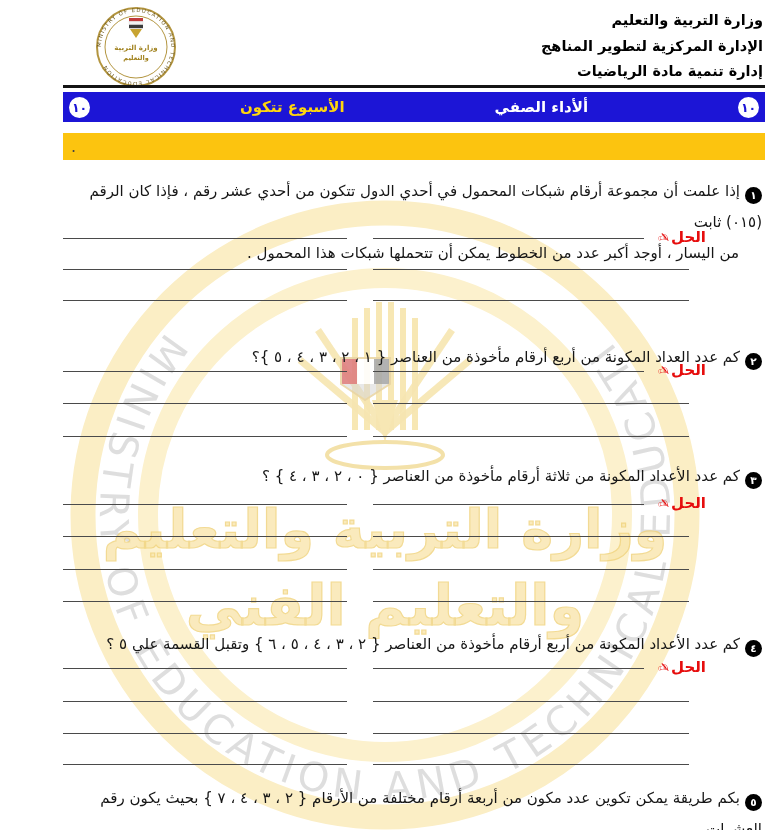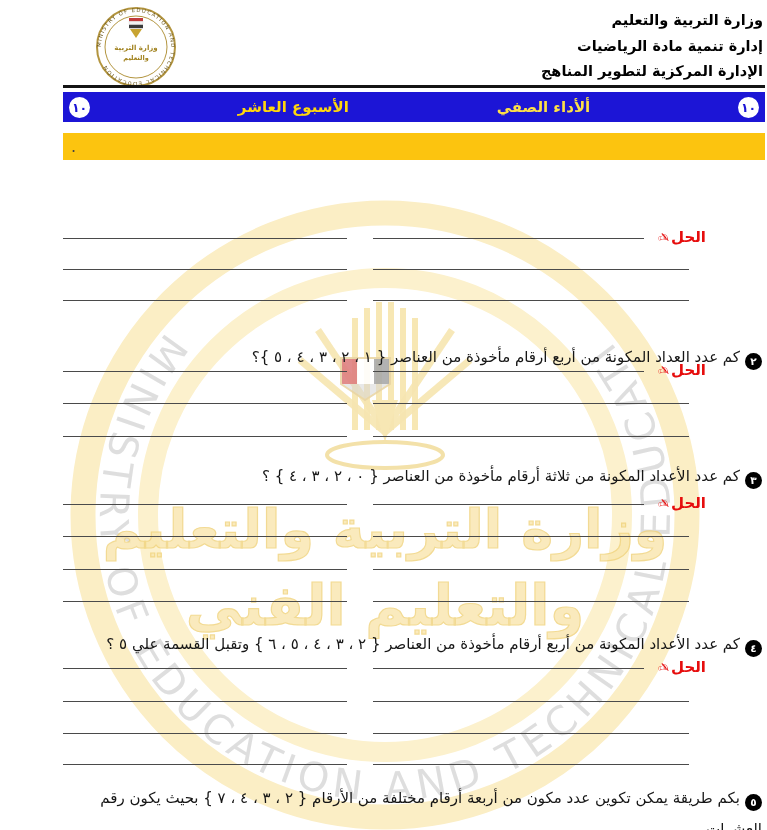--- a/index.html
+++ b/index.html
@@ -8,21 +8,21 @@
   .wm{position:absolute;left:0;top:0;z-index:0;pointer-events:none;}
   .abs{position:absolute;z-index:1;}
   .org{top:8px;right:4px;text-align:right;direction:rtl;font-weight:bold;
        font-size:14.5px;line-height:25.5px;color:#000;}
   .rule{left:63px;top:85px;width:702px;height:3px;background:#141414;}
   .bar{left:63px;top:92px;width:702px;height:30px;background:#1c15d6;direction:rtl;
        display:flex;align-items:center;justify-content:space-between;padding:0 6px;box-sizing:border-box;}
   .badge{width:21px;height:21px;border-radius:50%;background:#fff;color:#1c15d6;
          font-size:12.5px;font-weight:bold;display:flex;align-items:center;justify-content:center;flex:0 0 auto;}
   .bar .yel{color:#ffd60d;font-weight:bold;font-size:15px;}
-  .bar .wht{color:#fde047;font-weight:bold;font-size:15px;}
+  .bar .wht{color:#ffffff;font-weight:bold;font-size:15px;}
   .stitle{left:63px;top:133px;width:702px;height:27px;background:#fcc40f;direction:rtl;
           text-align:right;font-weight:bold;font-size:16px;line-height:27px;color:#0d0d52;
           padding:0 7px;box-sizing:border-box;}
   .stitle .dot{position:absolute;left:8px;top:0;color:#444;font-weight:normal;}
   .q{right:5px;width:706px;direction:rtl;text-align:right;font-size:15px;color:#161616;line-height:31px;}
   .q .l2{padding-right:23px;}
   .qnum{display:inline-flex;width:17px;height:17px;border-radius:50%;background:#000;color:#fff;
         font-size:10.5px;font-weight:bold;align-items:center;justify-content:center;
         vertical-align:-3px;margin-left:5px;}
   .ln{height:1.2px;background:#4a4a4a;}
@@ -90,37 +90,41 @@
       <rect x="49" y="16.4" width="14" height="3.4" fill="#f2f2f2" stroke="#ccc" stroke-width="0.3"></rect>
       <rect x="49" y="19.8" width="14" height="3.4" fill="#3a3a3a"></rect>
       <polygon points="50,24 62,24 56,33" fill="#c8a431"></polygon>
     </g>
     <text x="56" y="45" text-anchor="middle" font-size="7" font-weight="bold" direction="rtl" fill="#a1821e">وزارة التربية</text>
     <text x="56" y="55" text-anchor="middle" font-size="6.5" font-weight="bold" direction="rtl" fill="#a1821e">والتعليم</text>
   </svg>
 
   <div class="abs org">
     <div>وزارة التربية والتعليم</div>
+    <div>الإدارة المركزية لتطوير المناهج</div>
     <div>إدارة تنمية مادة الرياضيات</div>
-    <div>الإدارة المركزية لتطوير المناهج</div>
   </div>
 
   <div class="abs rule"></div>
 
   <div class="abs bar">
     <span class="badge">١٠</span>
     <span class="wht">ألأداء الصفي</span>
-    <span class="yel">الأسبوع العاشر</span>
+    <span class="yel">الأسبوع تتكون</span>
     <span class="badge">١٠</span>
   </div>
 
   <div class="abs stitle">
     <span class="dot">.</span>
   </div>
 
+  <div class="abs q" style="top:176px;">
+    <div><span class="qnum">١</span><span>إذا علمت أن مجموعة أرقام شبكات المحمول في أحدي الدول تتكون من أحدي عشر رقم ، فإذا كان الرقم (٠١٥) ثابت</span></div>
+    <div class="l2">من اليسار ، أوجد أكبر عدد من الخطوط يمكن أن تتحملها شبكات هذا المحمول .</div>
+  </div>
   <div class="abs sol" style="top:228px;">
     <span>الحل</span>
     <span class="pen">✍</span>
   </div>
   <div class="abs ln lnRs" style="top:238px;"></div>
   <div class="abs ln lnL" style="top:238px;"></div>
   <div class="abs ln lnR" style="top:269px;"></div>
   <div class="abs ln lnL" style="top:269px;"></div>
   <div class="abs ln lnR" style="top:300px;"></div>
   <div class="abs ln lnL" style="top:300px;"></div>

